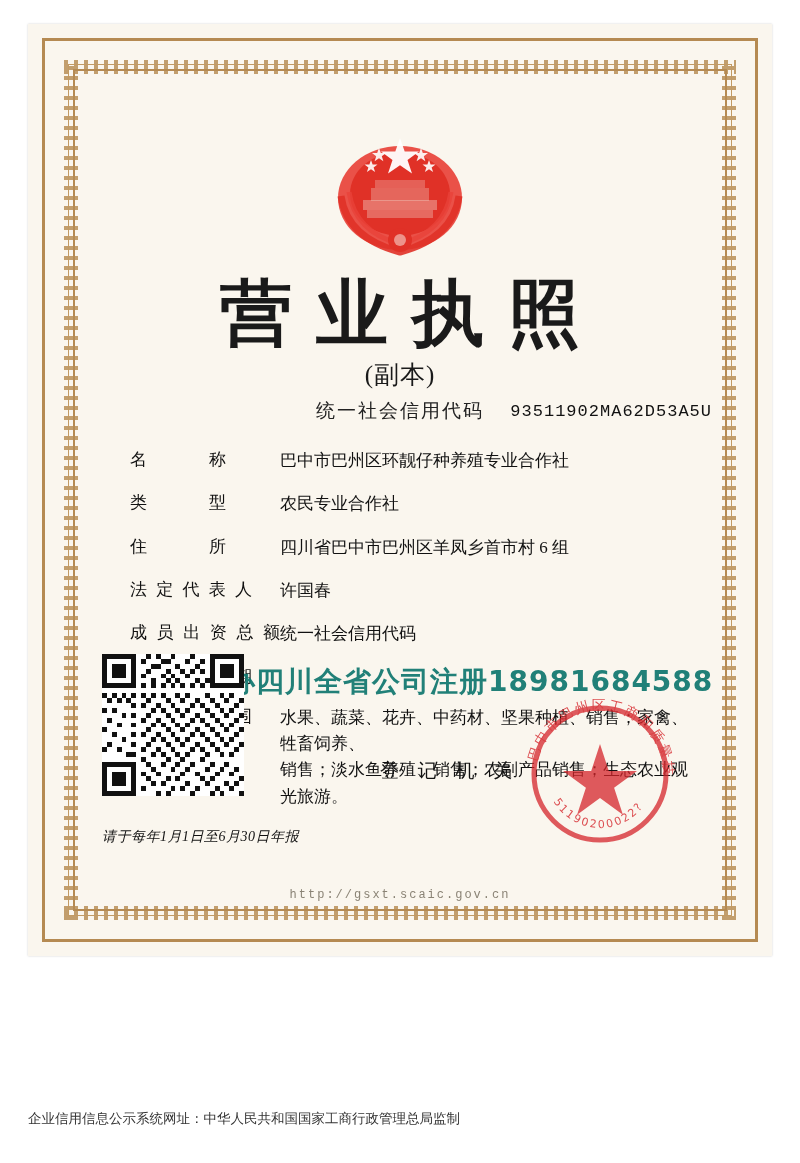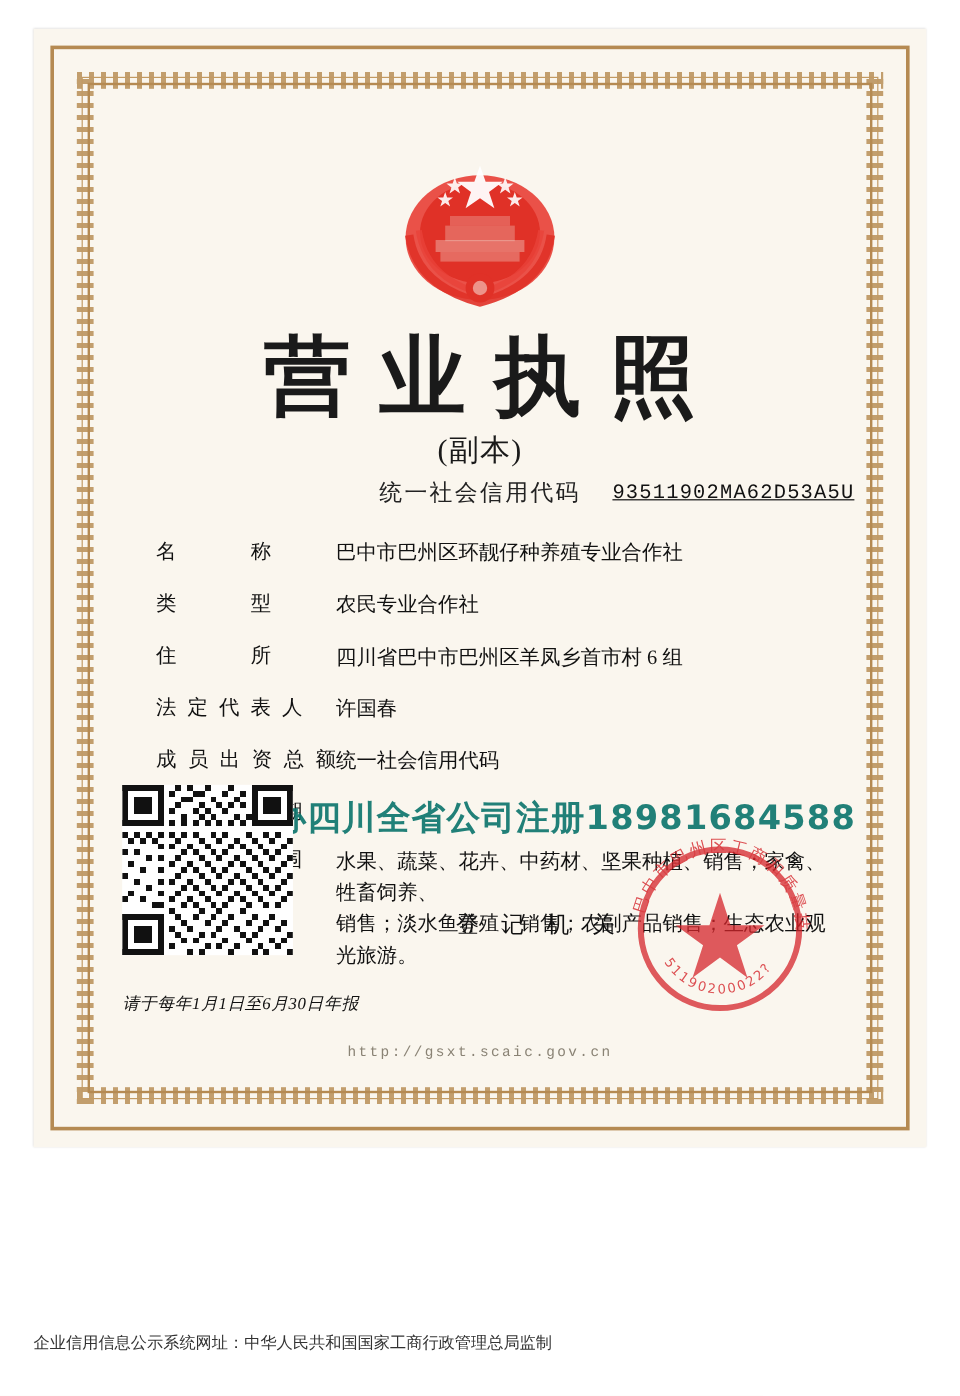--- a/index.html
+++ b/index.html
@@ -120,21 +120,20 @@
     letter-spacing: 2px;
   }
   .credit-code {
     position: absolute;
     top: 326px;
     right: 8px;
     font-family: "Liberation Mono", "DejaVu Sans Mono", monospace;
     font-size: 17px;
     letter-spacing: 1px;
     color: #111;
-    text-decoration: underline;
   }
 
   
   .fields {
     position: absolute;
     top: 372px;
     left: 50px;
     right: 18px;
   }
   .field-row {
@@ -224,21 +223,21 @@
     width: 172px;
     height: 172px;
     opacity: 0.88;
   }
 
   
   .cert-url {
     position: absolute;
     left: 0;
     right: 0;
-    bottom: 20px;
+    bottom: 2px;
     text-align: center;
     font-family: "Liberation Mono", "DejaVu Sans Mono", monospace;
     font-size: 12px;
     color: #8a8375;
     letter-spacing: 2px;
   }
 
   
   .footer {
     position: absolute;

